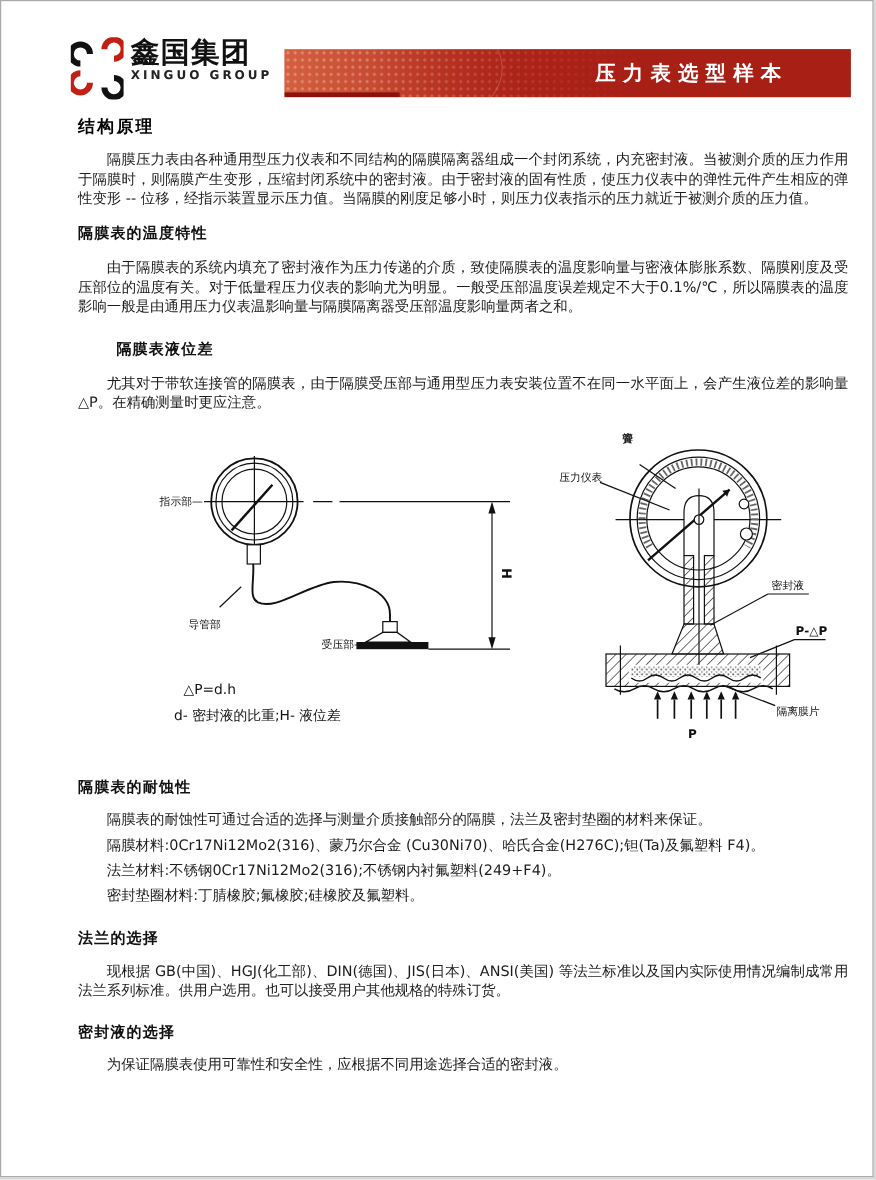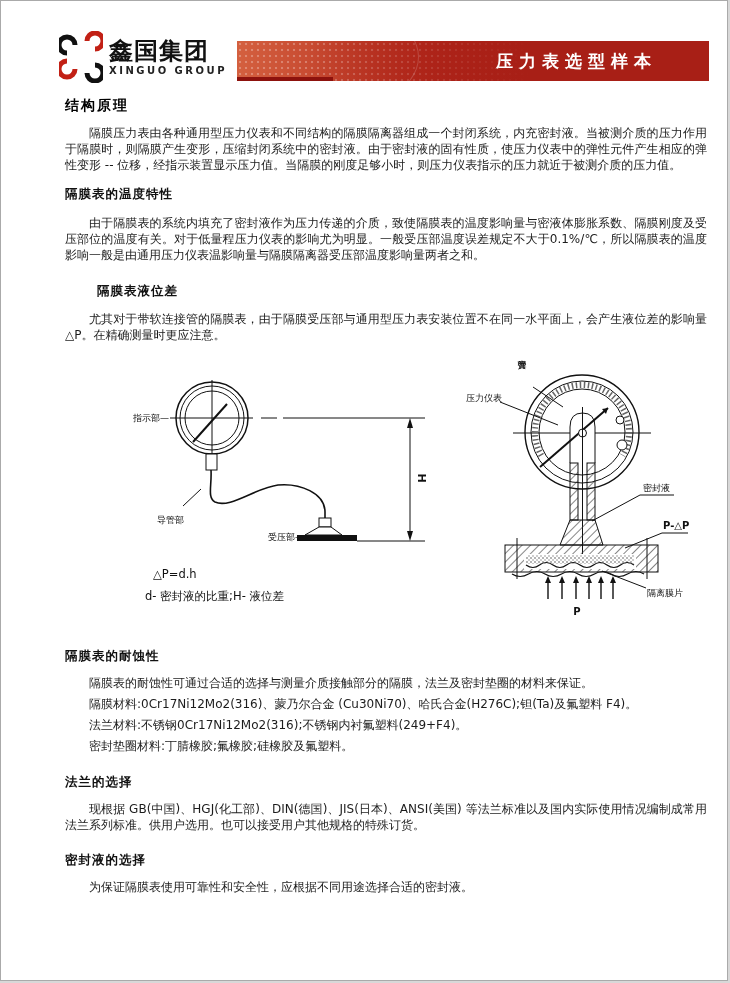--- a/index.html
+++ b/index.html
@@ -3,21 +3,21 @@
 <meta charset="utf-8">
 <style>
   html,body{margin:0;padding:0;background:#d8d8d8;}
   body{font-family:"DejaVu Sans","Liberation Sans",sans-serif;}
   .page{
     position:relative;width:728px;height:981px;background:#fff;
     border:1px solid #aaa;box-sizing:border-box;overflow:hidden;
   }
   
   .header{display:flex;align-items:flex-start;padding:30px 18px 0 58px;}
-  .logo{display:flex;align-items:center;width:178px;flex:none;}
+  .logo{display:flex;align-items:flex-start;width:178px;flex:none;}
   .logo-mark{width:44px;height:52px;flex:none;}
   .logo-text{margin-left:6px;}
   .logo-cn{font-size:24px;font-weight:bold;color:#111;letter-spacing:1px;line-height:1.1;}
   .logo-en{font-size:10px;font-weight:bold;color:#222;letter-spacing:2.5px;margin-top:1px;}
   .banner{
     position:relative;flex:1;height:40px;margin-top:10px;overflow:hidden;
     background-image:
       radial-gradient(circle,rgba(255,255,255,.28) 1px,rgba(255,255,255,0) 1.6px),
       linear-gradient(90deg,#d4603f 0%,#c23categories 0%,#b52a1c 40%,#a81f16 70%,#a81f16 100%);
     background-image:

